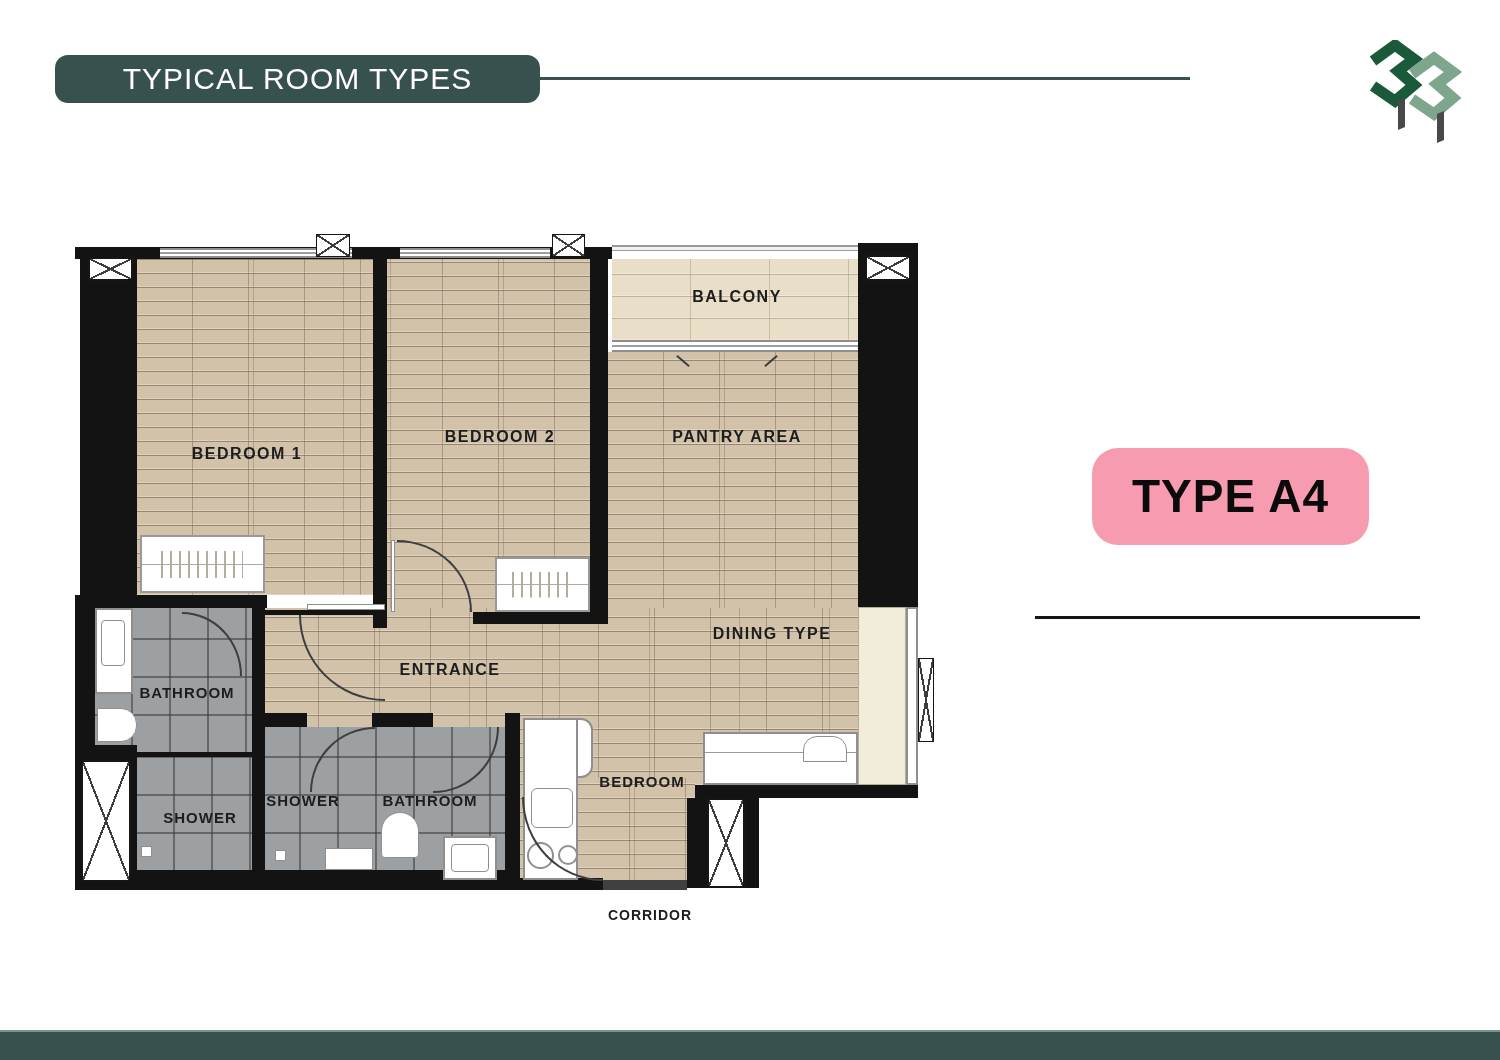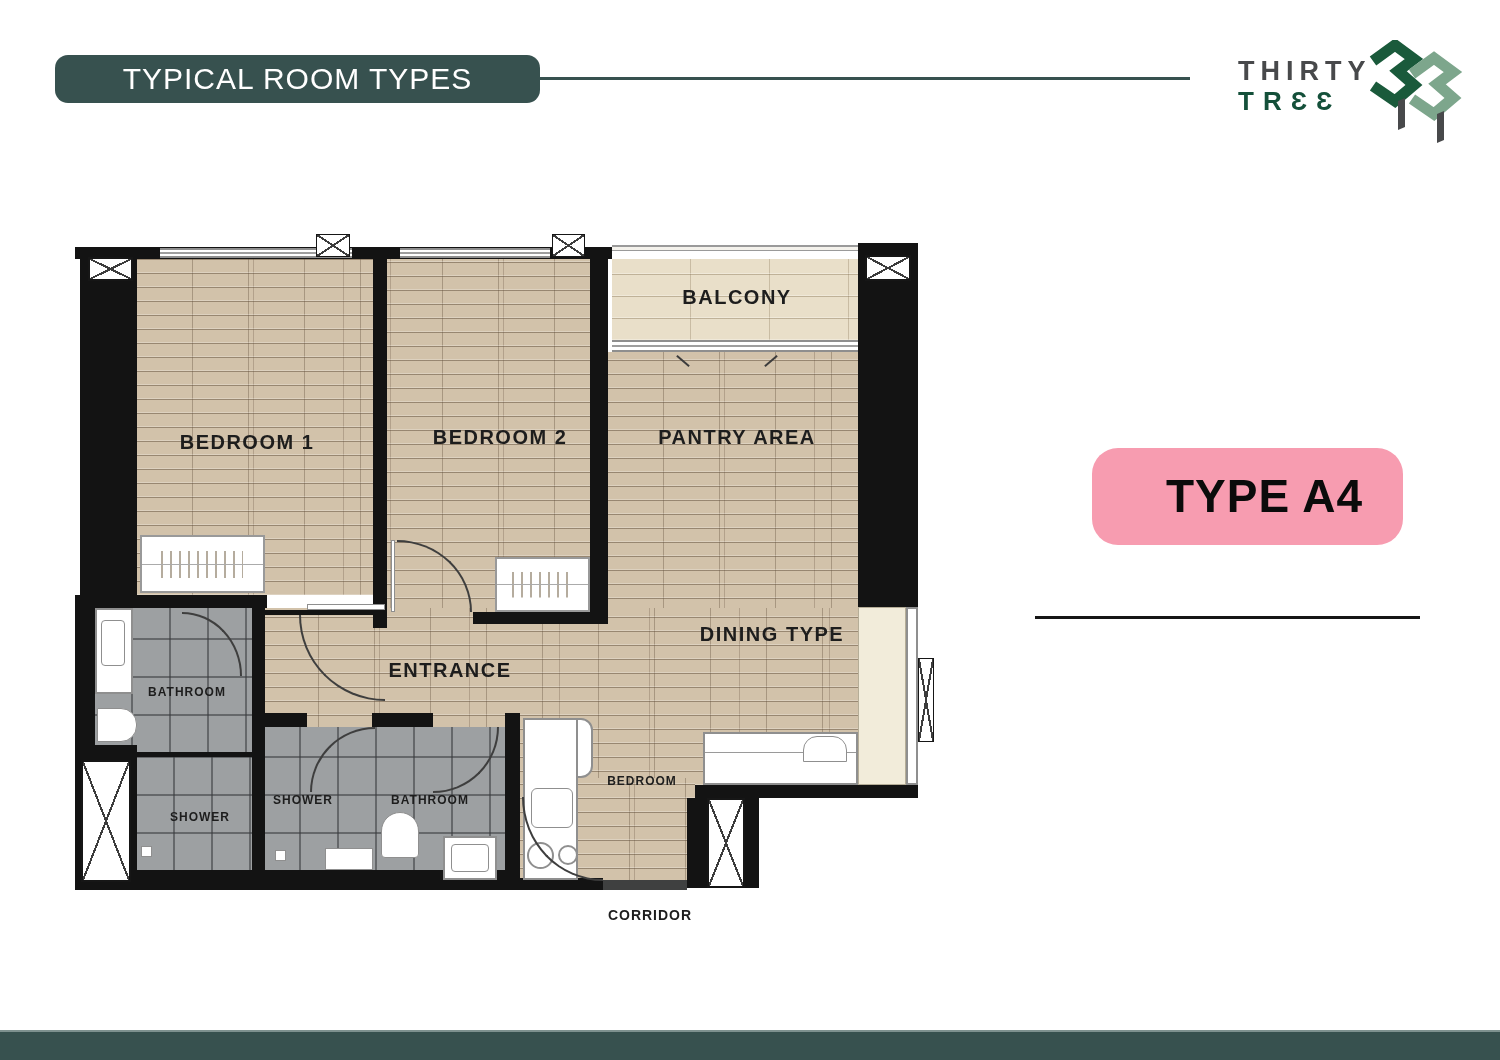--- a/index.html
+++ b/index.html
@@ -11,21 +11,21 @@
     border-radius:13px;color:#fff;font-size:30px;letter-spacing:1px;text-align:center;line-height:48px;}
   .title-rule{position:absolute;left:540px;top:77px;width:650px;height:3px;background:#37514F;}
   .brand{position:absolute;left:1238px;top:56px;}
   .brand .w1{font-size:27px;font-weight:bold;letter-spacing:6px;color:#48494B;line-height:30px;}
   .brand .w2{font-size:26px;font-weight:bold;letter-spacing:9px;color:#14503A;line-height:30px;}
   .brand-mark{position:absolute;left:1368px;top:40px;}
 
   
   .type-badge{position:absolute;left:1092px;top:448px;width:277px;height:97px;background:#F79CB0;
     border-radius:26px;text-align:center;line-height:97px;font-size:46px;font-weight:bold;
-    letter-spacing:1px;color:#0b0b0b;padding-left:34px;}
+    letter-spacing:1px;color:#0b0b0b;}
   .bedroom-line{position:absolute;left:1027px;top:570px;width:402px;text-align:center;
     font-size:30px;font-weight:bold;letter-spacing:2px;color:#141414;}
   .panel-divider{position:absolute;left:1035px;top:616px;width:385px;height:3px;background:#151515;}
   .area-line{position:absolute;left:1027px;top:636px;width:402px;text-align:center;
     font-size:33px;font-weight:bold;letter-spacing:1px;color:#141414;}
 
   
   .footer-bar{position:absolute;left:0;top:1030px;width:1500px;height:30px;background:#37514F;
     border-top:2px solid #7E918F;box-sizing:border-box;}
 
@@ -61,36 +61,32 @@
       linear-gradient(#ABABAB,#ABABAB),
       repeating-linear-gradient(90deg, #B5AC9E 0 2px, rgba(0,0,0,0) 2px 9px);
     background-size:100% 1px,68% 50%;background-position:center,center;background-repeat:no-repeat;}
   .arc{position:absolute;box-sizing:border-box;border:0 solid #3E3E3E;background:transparent;}
   .leaf{position:absolute;background:#fff;border:1px solid #8F8F8F;box-sizing:border-box;}
   .rail{position:absolute;border-top:2px solid #9A9A9A;border-bottom:1px solid #9A9A9A;background:#f4f2ec;box-sizing:border-box;}
   .slash{position:absolute;width:16px;height:2px;background:#3C3C3C;}
   .cream{position:absolute;background:#F2ECDA;border:1px solid #B5AD97;box-sizing:border-box;}
   .thresh{position:absolute;background:#3F4040;}
   .rlabel{position:absolute;transform:translate(-50%,-50%);font-weight:bold;letter-spacing:1.5px;
-    color:#1D1D1D;white-space:nowrap;font-size:20px;}
-  .rlabel.sm{font-size:12px;letter-spacing:1px;}
+    color:#1D1D1D;white-space:nowrap;font-size:16px;}
+  .rlabel.sm{font-size:15px;letter-spacing:1px;}
   .rlabel.xs{font-size:14px;letter-spacing:1px;}
   .circle{position:absolute;border:2px solid #8F8F8F;border-radius:50%;background:#fff;box-sizing:border-box;}
 </style>
 </head>
 <body>
 
 <div class="page">
 
   <div class="title-badge">TYPICAL ROOM TYPES</div>
   <div class="title-rule"></div>
-  <div class="brand">
-    <div class="w1">THIRTY</div>
-    <div class="w2">TRƐƐ</div>
-  </div>
   <svg class="brand-mark" width="112" height="108" viewBox="0 0 112 108">
     <path d="M5 21 L27 5 L46 19 L30 31 L46 45 L27 61 L5 46" fill="none" stroke="#1A5A3B" stroke-width="11"></path>
     <path d="M30 61 l7 -3 v29 l-7 3 z" fill="#48494B"></path>
     <path d="M44 34 L66 18 L85 32 L69 44 L85 58 L66 74 L44 59" fill="none" stroke="#7DA68C" stroke-width="11"></path>
     <path d="M69 74 l7 -3 v29 l-7 3 z" fill="#48494B"></path>
   </svg>
 
   <div class="type-badge">TYPE A4</div>
   <div class="panel-divider"></div>
 
@@ -172,21 +168,21 @@
     <div class="arc" style="left:224px;top:375px;width:86px;height:86px;border-left-width:2px;border-bottom-width:2px;border-bottom-left-radius:100%;"></div>
     <div class="leaf" style="left:316px;top:300px;width:4px;height:72px;"></div>
     <div class="arc" style="left:322px;top:300px;width:75px;height:72px;border-top-width:2px;border-right-width:2px;border-top-right-radius:100%;"></div>
     <div class="arc" style="left:107px;top:372px;width:60px;height:64px;border-top-width:2px;border-right-width:2px;border-top-right-radius:100%;"></div>
     <div class="arc" style="left:235px;top:487px;width:65px;height:65px;border-left-width:2px;border-top-width:2px;border-top-left-radius:100%;"></div>
     <div class="arc" style="left:358px;top:487px;width:66px;height:66px;border-right-width:2px;border-bottom-width:2px;border-bottom-right-radius:100%;"></div>
     <div class="arc" style="left:447px;top:557px;width:81px;height:84px;border-left-width:2px;border-bottom-width:2px;border-bottom-left-radius:100%;"></div>
 
     <div class="thresh" style="left:528px;top:640px;width:84px;height:10px;"></div>
 
-    <div class="rlabel" style="left:172px;top:202px;">BEDROOM 1</div>
+    <div class="rlabel" style="left:172px;top:214px;">BEDROOM 1</div>
     <div class="rlabel" style="left:425px;top:197px;">BEDROOM 2</div>
     <div class="rlabel" style="left:662px;top:197px;">PANTRY AREA</div>
     <div class="rlabel" style="left:662px;top:57px;">BALCONY</div>
     <div class="rlabel" style="left:697px;top:394px;">DINING TYPE</div>
     <div class="rlabel" style="left:375px;top:430px;">ENTRANCE</div>
     <div class="rlabel sm" style="left:112px;top:452px;">BATHROOM</div>
     <div class="rlabel sm" style="left:125px;top:577px;">SHOWER</div>
     <div class="rlabel sm" style="left:228px;top:560px;">SHOWER</div>
     <div class="rlabel sm" style="left:355px;top:560px;">BATHROOM</div>
     <div class="rlabel sm" style="left:567px;top:541px;">BEDROOM</div>

